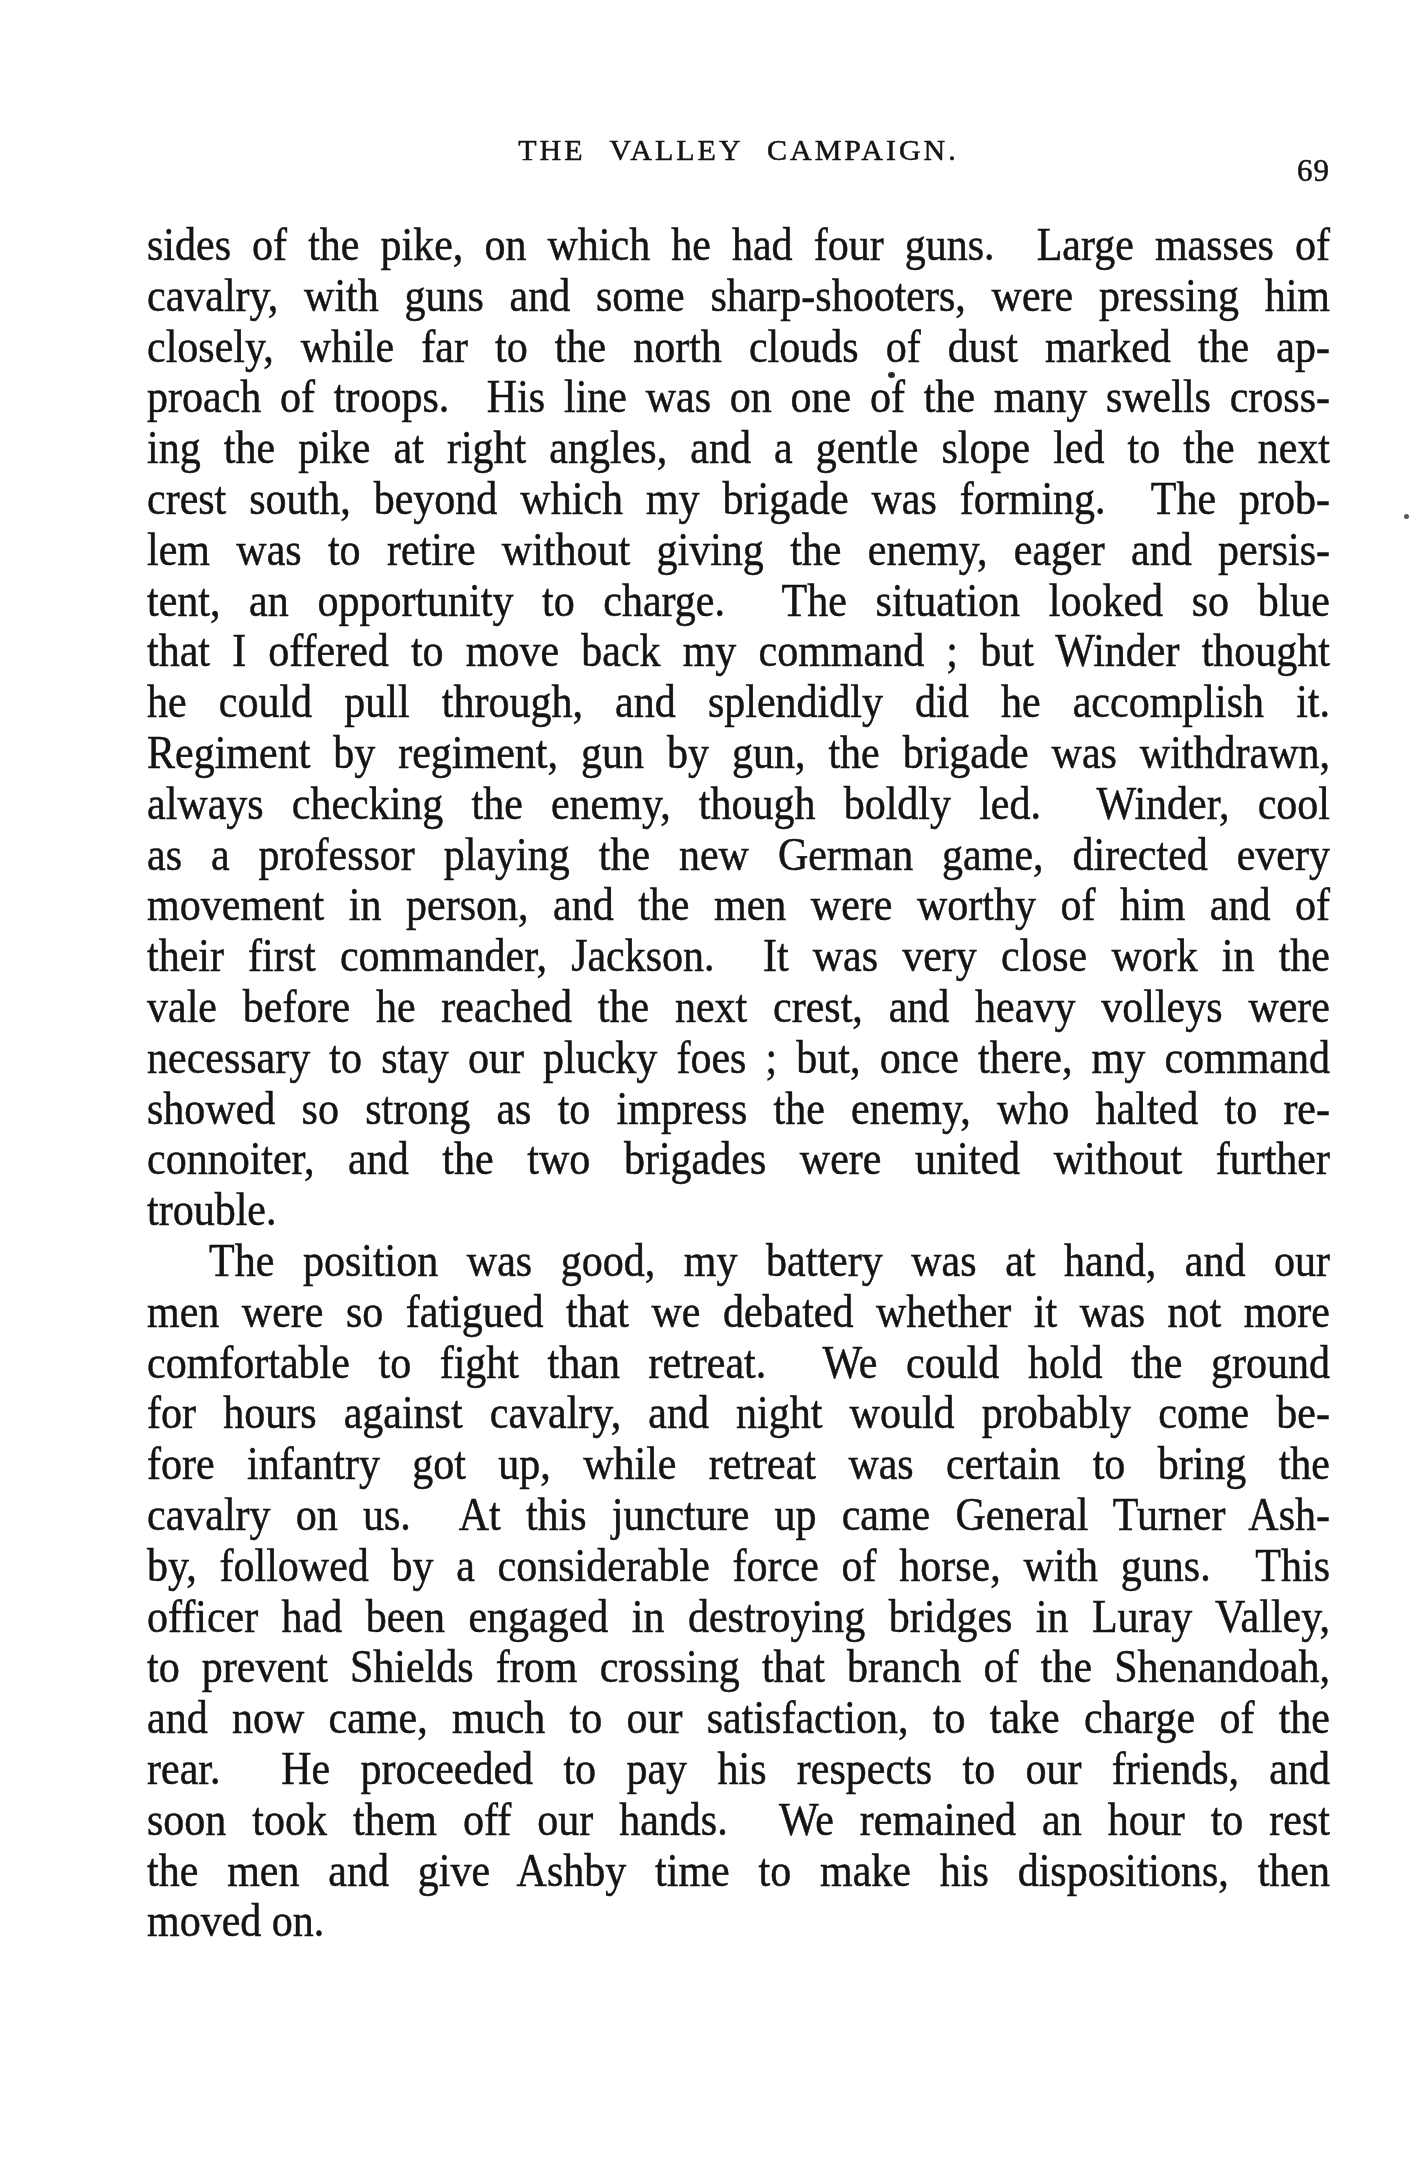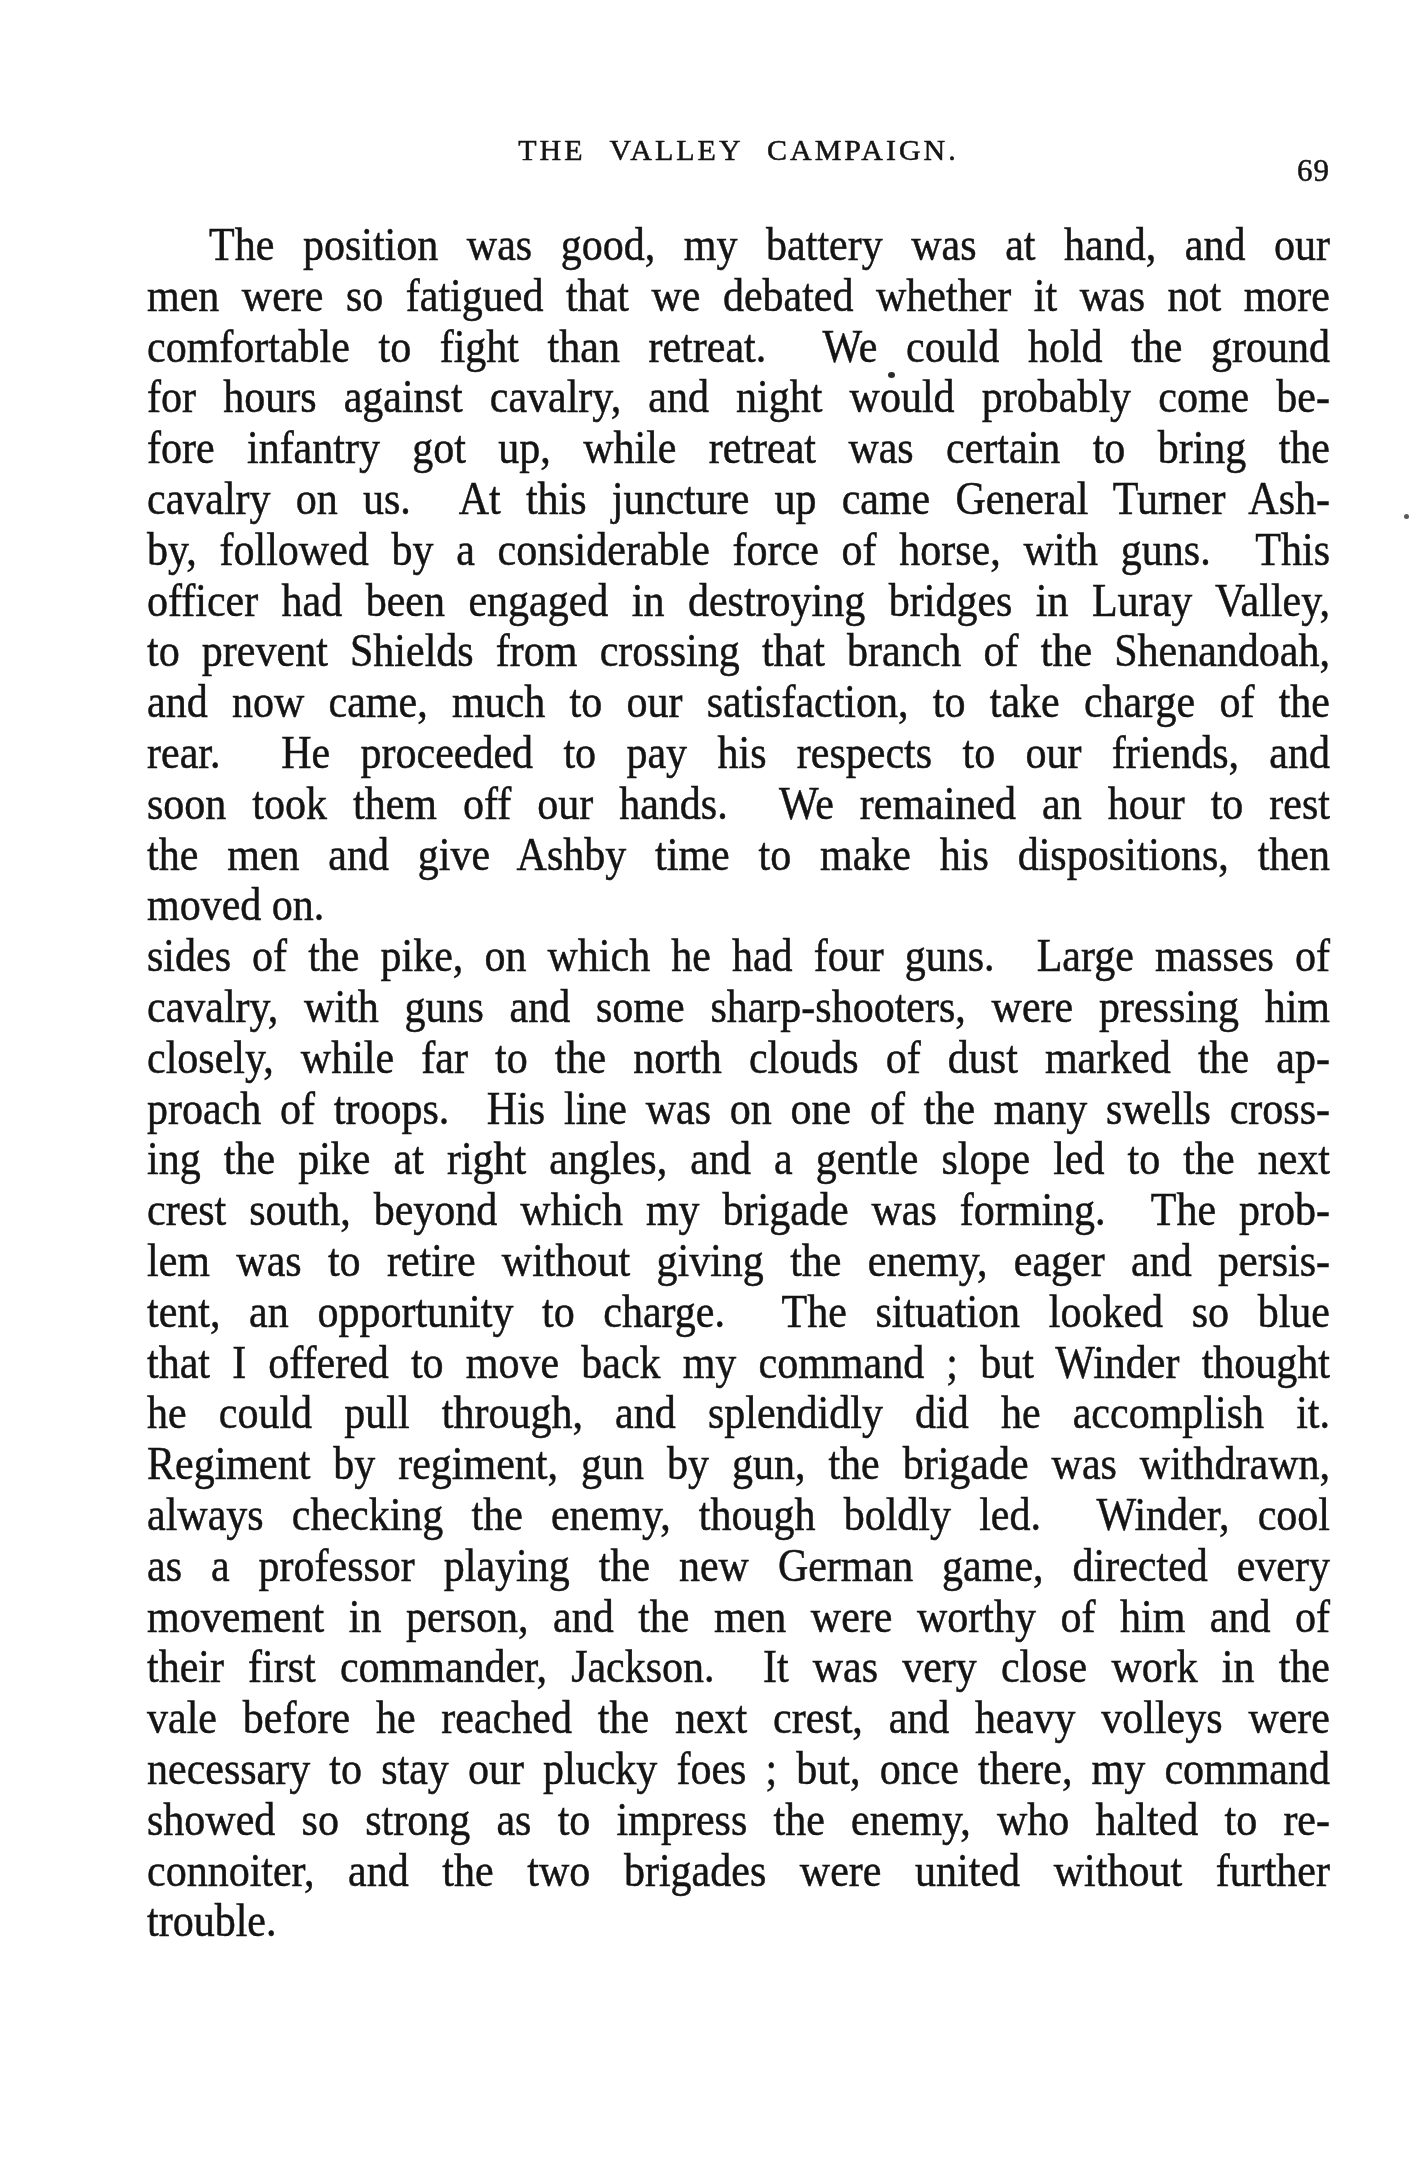--- a/index.html
+++ b/index.html
@@ -81,37 +81,20 @@
 <div class="page">
 
   <div class="running-head">
     <div class="head-title">THE VALLEY CAMPAIGN.</div>
     <div class="page-num">69</div>
   </div>
 
   <div class="body-text">
 
     <div>
-      <div class="line indent">The position was good, my battery was at hand, and our</div>
-      <div class="line">men were so fatigued that we debated whether it was not more</div>
-      <div class="line">comfortable to fight than retreat.  We could hold the ground</div>
-      <div class="line">for hours against cavalry, and night would probably come be-</div>
-      <div class="line">fore infantry got up, while retreat was certain to bring the</div>
-      <div class="line">cavalry on us.  At this juncture up came General Turner Ash-</div>
-      <div class="line">by, followed by a considerable force of horse, with guns.  This</div>
-      <div class="line">officer had been engaged in destroying bridges in Luray Valley,</div>
-      <div class="line">to prevent Shields from crossing that branch of the Shenandoah,</div>
-      <div class="line">and now came, much to our satisfaction, to take charge of the</div>
-      <div class="line">rear.  He proceeded to pay his respects to our friends, and</div>
-      <div class="line">soon took them off our hands.  We remained an hour to rest</div>
-      <div class="line">the men and give Ashby time to make his dispositions, then</div>
-      <div class="line para-end">moved on.</div>
-    </div>
-
-    <div>
       <div class="line">sides of the pike, on which he had four guns.  Large masses of</div>
       <div class="line">cavalry, with guns and some sharp-shooters, were pressing him</div>
       <div class="line">closely, while far to the north clouds of dust marked the ap-</div>
       <div class="line">proach of troops.  His line was on one of the many swells cross-</div>
       <div class="line">ing the pike at right angles, and a gentle slope led to the next</div>
       <div class="line">crest south, beyond which my brigade was forming.  The prob-</div>
       <div class="line">lem was to retire without giving the enemy, eager and persis-</div>
       <div class="line">tent, an opportunity to charge.  The situation looked so blue</div>
       <div class="line">that I offered to move back my command ; but Winder thought</div>
       <div class="line">he could pull through, and splendidly did he accomplish it.</div>
@@ -120,19 +103,36 @@
       <div class="line">as a professor playing the new German game, directed every</div>
       <div class="line">movement in person, and the men were worthy of him and of</div>
       <div class="line">their first commander, Jackson.  It was very close work in the</div>
       <div class="line">vale before he reached the next crest, and heavy volleys were</div>
       <div class="line">necessary to stay our plucky foes ; but, once there, my command</div>
       <div class="line">showed so strong as to impress the enemy, who halted to re-</div>
       <div class="line">connoiter, and the two brigades were united without further</div>
       <div class="line para-end">trouble.</div>
     </div>
 
+    <div>
+      <div class="line indent">The position was good, my battery was at hand, and our</div>
+      <div class="line">men were so fatigued that we debated whether it was not more</div>
+      <div class="line">comfortable to fight than retreat.  We could hold the ground</div>
+      <div class="line">for hours against cavalry, and night would probably come be-</div>
+      <div class="line">fore infantry got up, while retreat was certain to bring the</div>
+      <div class="line">cavalry on us.  At this juncture up came General Turner Ash-</div>
+      <div class="line">by, followed by a considerable force of horse, with guns.  This</div>
+      <div class="line">officer had been engaged in destroying bridges in Luray Valley,</div>
+      <div class="line">to prevent Shields from crossing that branch of the Shenandoah,</div>
+      <div class="line">and now came, much to our satisfaction, to take charge of the</div>
+      <div class="line">rear.  He proceeded to pay his respects to our friends, and</div>
+      <div class="line">soon took them off our hands.  We remained an hour to rest</div>
+      <div class="line">the men and give Ashby time to make his dispositions, then</div>
+      <div class="line para-end">moved on.</div>
+    </div>
+
 
   </div>
 
   <div class="artifact artifact-a"></div>
   <div class="artifact artifact-b"></div>
 
 </div>
 
 </body></html>

